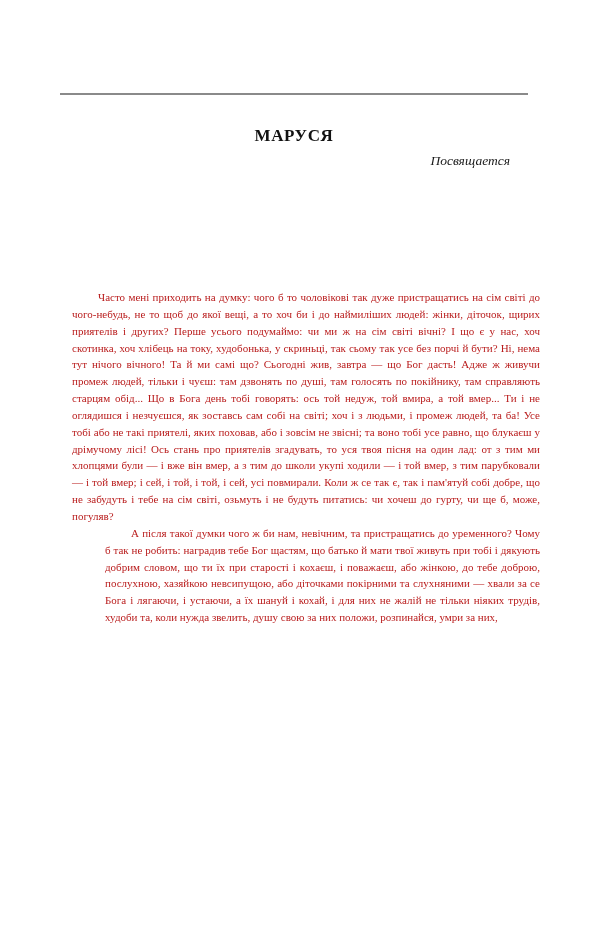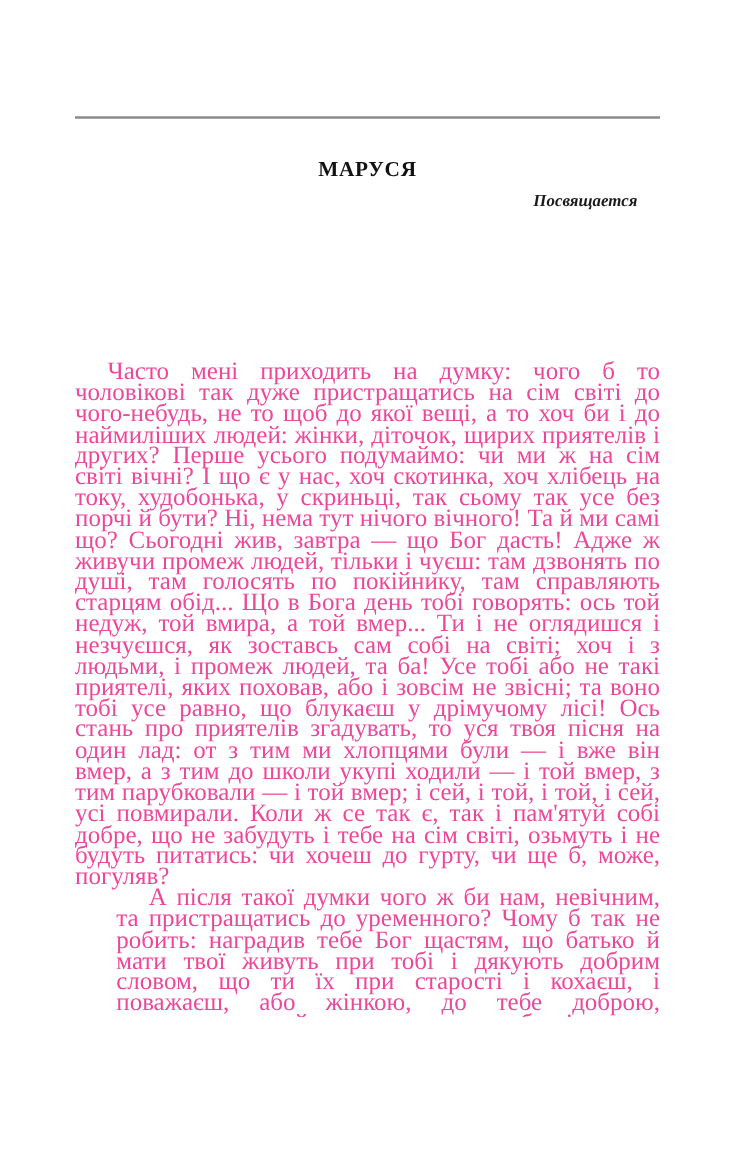--- a/index.html
+++ b/index.html
@@ -46,42 +46,41 @@
   .dedication {
     position: absolute;
     left: 60px;
     top: 152px;
     width: 450px;
     text-align: right;
     font-style: italic;
     font-size: 13.5px;
     line-height: 17px;
     color: #1a1a1a;
-    font-weight: bold;
   }
   .dedication .ded-line {
     display: block;
     white-space: nowrap;
   }
   .dedication sup {
     font-size: 8.5px;
     font-style: normal;
     vertical-align: super;
     line-height: 0;
   }
   
   .body-text {
     position: absolute;
-    left: 60px;
+    left: 72px;
     top: 289px;
     width: 468px;
-    font-size: 20px;
+    font-size: 11px;
     line-height: 16.85px;
     text-align: justify;
-    color: #ec4899;
+    color: #b91c1c;
     hyphens: manual;
   }
   .body-text p {
     margin: 0;
     text-indent: 26px;
     text-align: justify;
     text-justify: inter-word;
   }
   .body-text p:last-child {
     text-align: justify;

